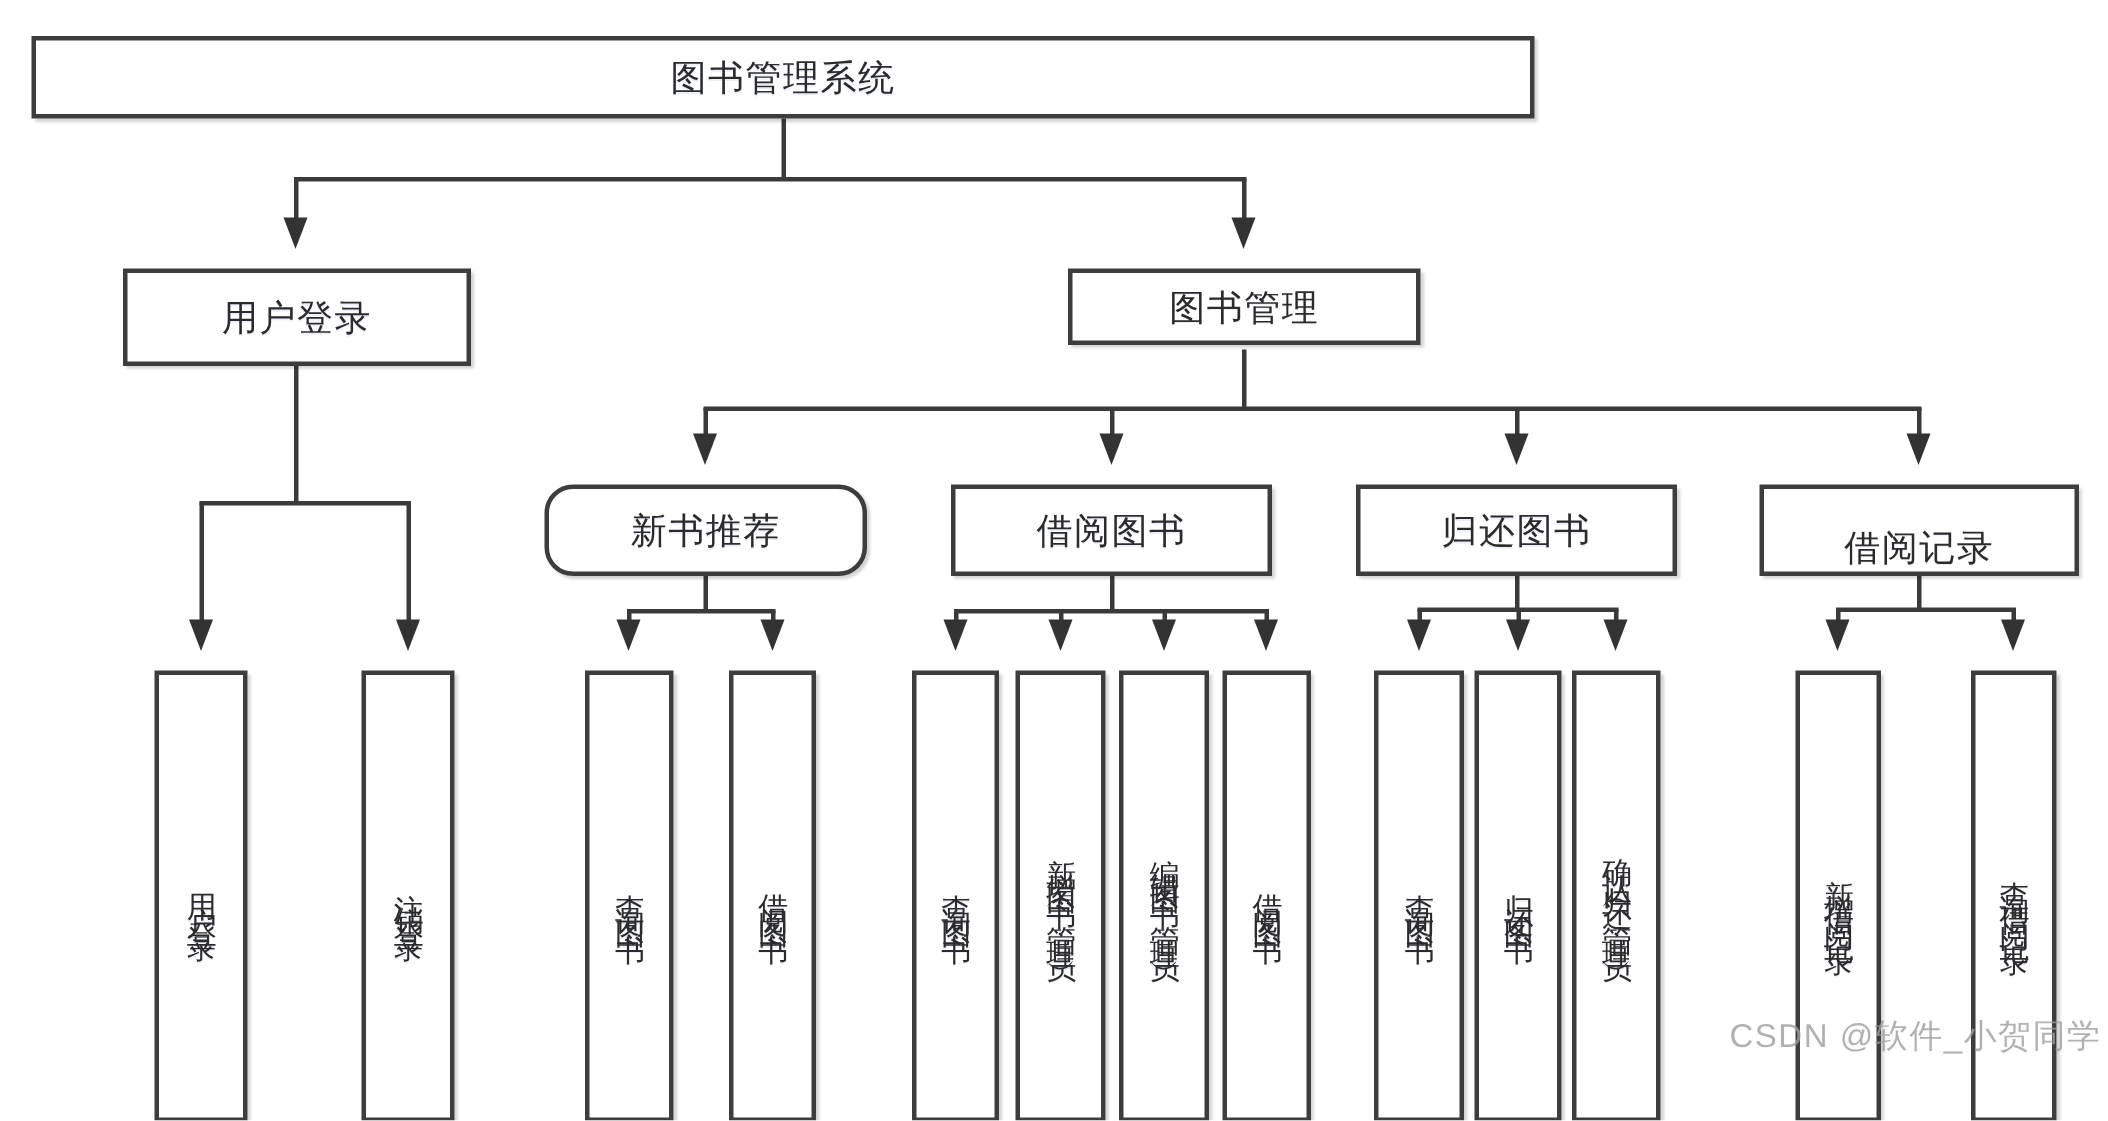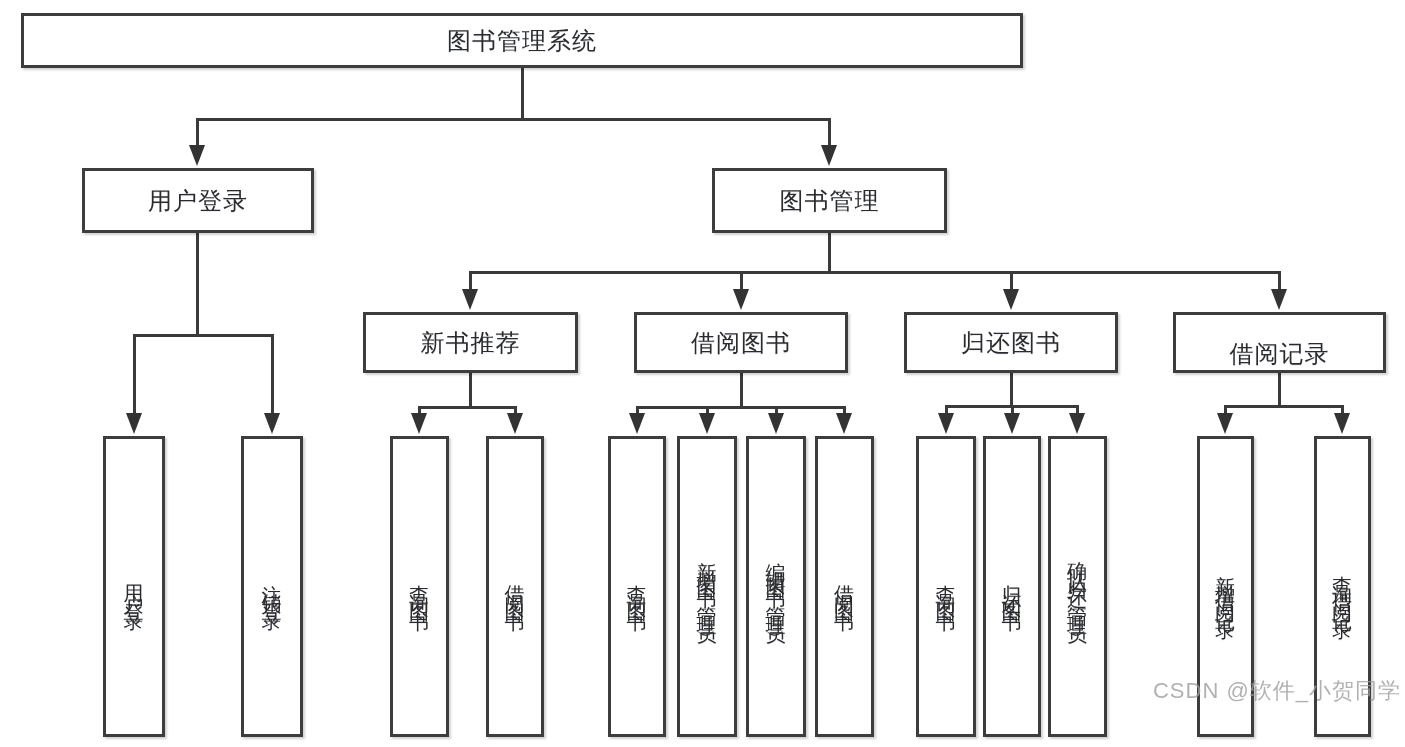--- a/index.html
+++ b/index.html
@@ -5,20 +5,21 @@
   html,body{margin:0;padding:0;background:#fff;}
   body{font-family:"Liberation Sans", sans-serif;}
   #stage{position:relative;width:1405px;height:747px;background:#ffffff;overflow:hidden;}
   .node{
     position:absolute;
     box-sizing:border-box;
     border:3px solid #3d3d3d;
     background:#ffffff;
     display:flex;align-items:center;justify-content:center;
     box-shadow:2px 2px 2px rgba(0,0,0,0.18);
+    margin-top:11px;
   }
   .node .label{
     color:#2b2b2b;
     font-size:24px;
     letter-spacing:1px;
     white-space:nowrap;
     text-shadow:0 1px 0 rgba(90,120,200,0.12);
   }
   .node.vertical .label{
     writing-mode:vertical-rl;
@@ -99,24 +100,24 @@
     <div class="cline" style="left: 1223.5px; top: 406px; width: 3px; height: 9px;"></div>
     <div class="arrow" style="left: 1217px; top: 413px;"></div>
     <div class="cline" style="left: 1340.5px; top: 406px; width: 3px; height: 9px;"></div>
     <div class="arrow" style="left: 1334px; top: 413px;"></div>
     <div class="node" style="left: 21px; top: 13px; width: 1002px; height: 55px;">
       <span class="label">图书管理系统</span>
     </div>
     <div class="node" style="left: 82px; top: 168px; width: 232px; height: 65px;">
       <span class="label">用户登录</span>
     </div>
-    <div class="node" style="left: 712px; top: 168px; width: 235px; height: 65px;">
+    <div class="node" style="left: 712px; top: 168px; width: 235px; height: 51px;">
       <span class="label">图书管理</span>
     </div>
-    <div class="node" style="left: 363px; top: 312px; width: 215px; height: 61px;">
+    <div class="node" style="left: 363px; top: 312px; width: 215px; height: 61px; border-radius: 19px;">
       <span class="label">新书推荐</span>
     </div>
     <div class="node" style="left: 634px; top: 312px; width: 214px; height: 61px;">
       <span class="label">借阅图书</span>
     </div>
     <div class="node" style="left: 904px; top: 312px; width: 214px; height: 61px;">
       <span class="label">归还图书</span>
     </div>
     <div class="node" style="left: 1173px; top: 312px; width: 213px; height: 61px; align-items: flex-end;">
       <span class="label">借阅记录</span>

